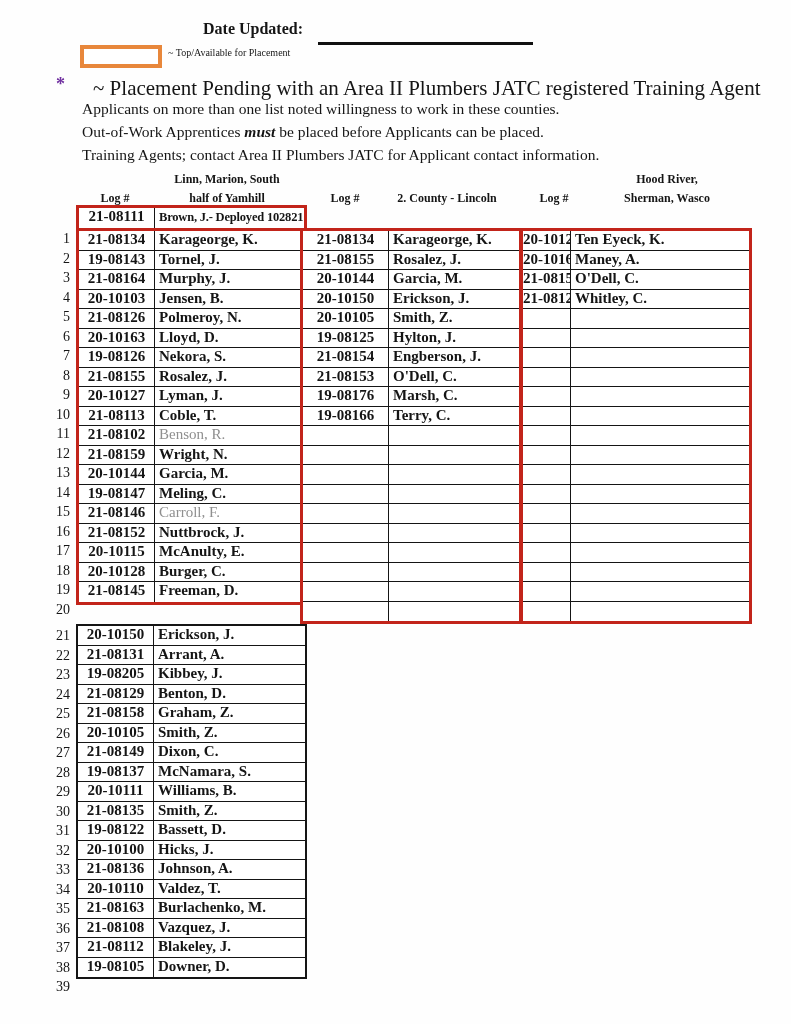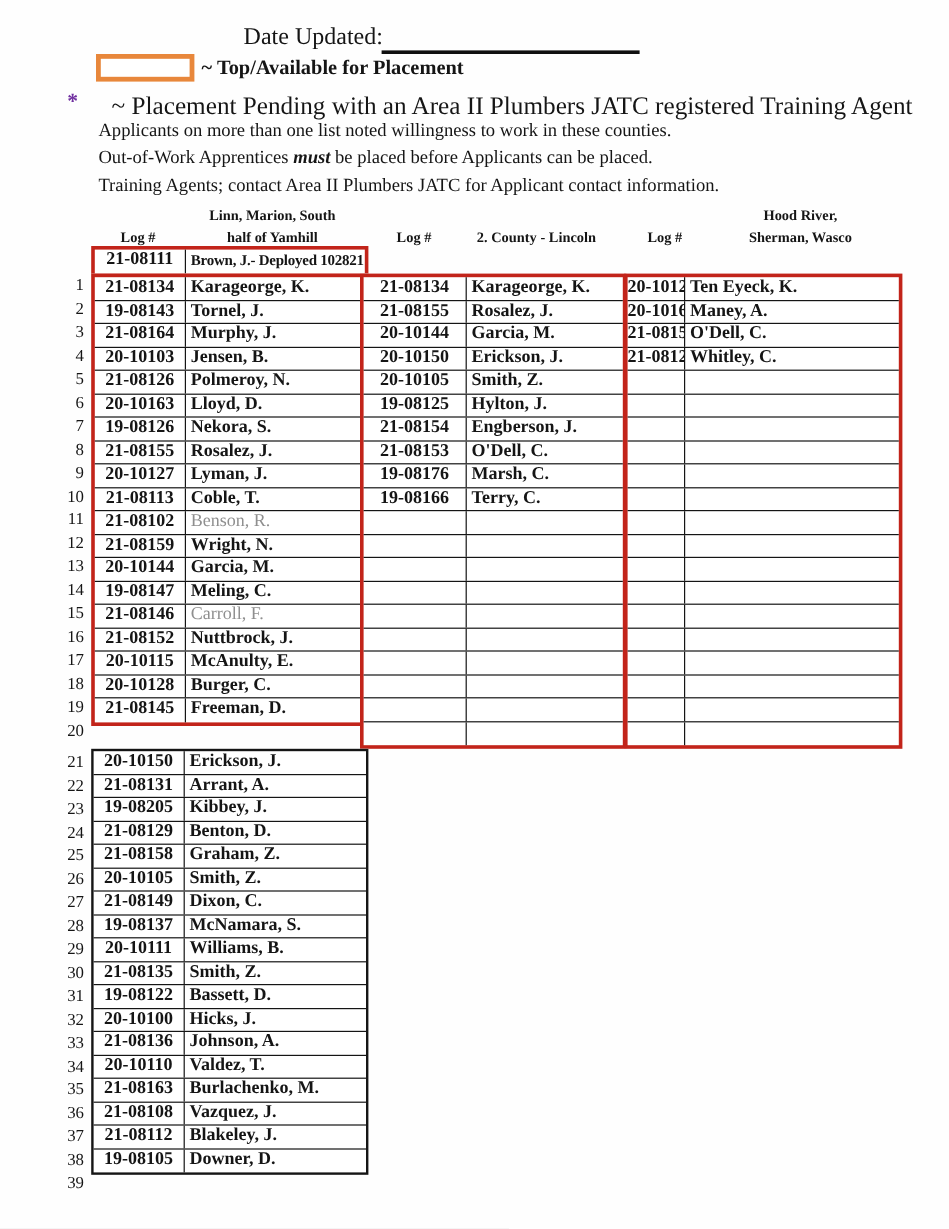--- a/index.html
+++ b/index.html
@@ -12,25 +12,25 @@
   }
   html,body{margin:0;padding:0;background:#e8e8e8;}
   .page{
     position:relative; width:791px; height:1024px; margin:0 auto;
     background:#fefefe; color:var(--ink);
     font-family:"Liberation Serif", serif; overflow:hidden;
   }
   .abs{position:absolute;}
 
   
-  .date-label{left:203px; top:20px; font-size:20px; font-weight:normal;}
+  .date-label{left:203px; top:20px; font-size:16px; font-weight:bold;}
   .date-value{left:325px; top:21px; width:200px; text-align:center; font-size:16px;}
   .date-underline{left:318px; top:42px; width:215px; height:3px; background:#101010;}
   .orange-box{left:80px; top:45px; width:74px; height:15px; border:4px solid var(--orange); background:#fff;}
-  .legend-top{left:168px; top:47px; font-size:17px;font-weight:bold;}
+  .legend-top{left:168px; top:47px; font-size:10px;}
   .asterisk{left:56px; top:74px; font-size:18px; font-weight:bold; color:var(--purple);}
   .legend-pending{left:82px; top:76px; font-size:21px;margin-left:11px;}
   .note1{left:82px; top:100px; font-size:15.5px;}
   .note2{left:82px; top:123px; font-size:15.5px;}
   .note2 i{font-weight:bold; font-style:italic;}
   .note3{left:82px; top:146px; font-size:15.5px;}
 
   
   .colhead{font-weight:bold; font-size:12px; text-align:center; line-height:19px;}
   .h-log1{left:78px;  top:189px; width:74px;}

